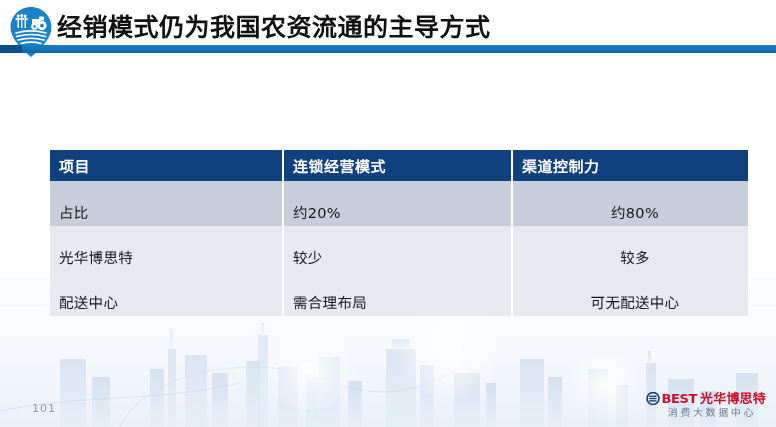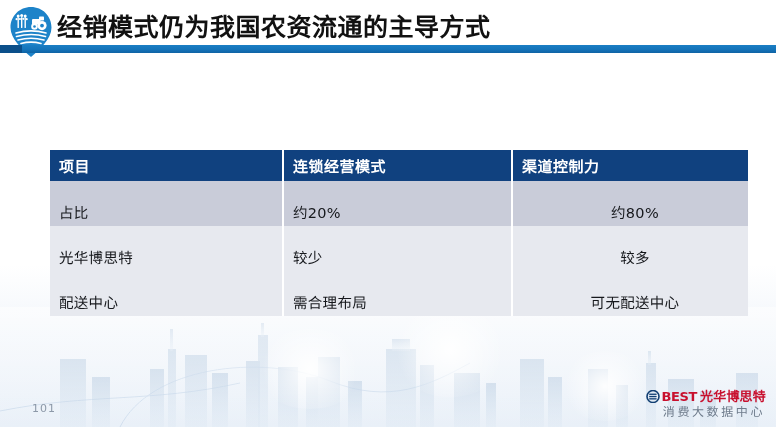--- a/index.html
+++ b/index.html
@@ -170,25 +170,25 @@
     letter-spacing: -0.4px;
   }
   .brand-cn {
     font-size: 13px;
     font-weight: bold;
     color: #c8102e;
     margin-left: 3px;
     letter-spacing: 0.2px;
   }
   .brand-sub {
-    font-size: 12px;
+    font-size: 10px;
     color: #6f7c8c;
     letter-spacing: 2.6px;
     margin-top: 3px;
-    margin-right: 1px;
+    margin-right: 10px;
   }
 </style>
 </head>
 <body>
 
 <div class="slide">
 
   <div class="skyline">
     <svg viewBox="0 0 776 120" xmlns="http://www.w3.org/2000/svg" aria-hidden="true">
       <defs>

